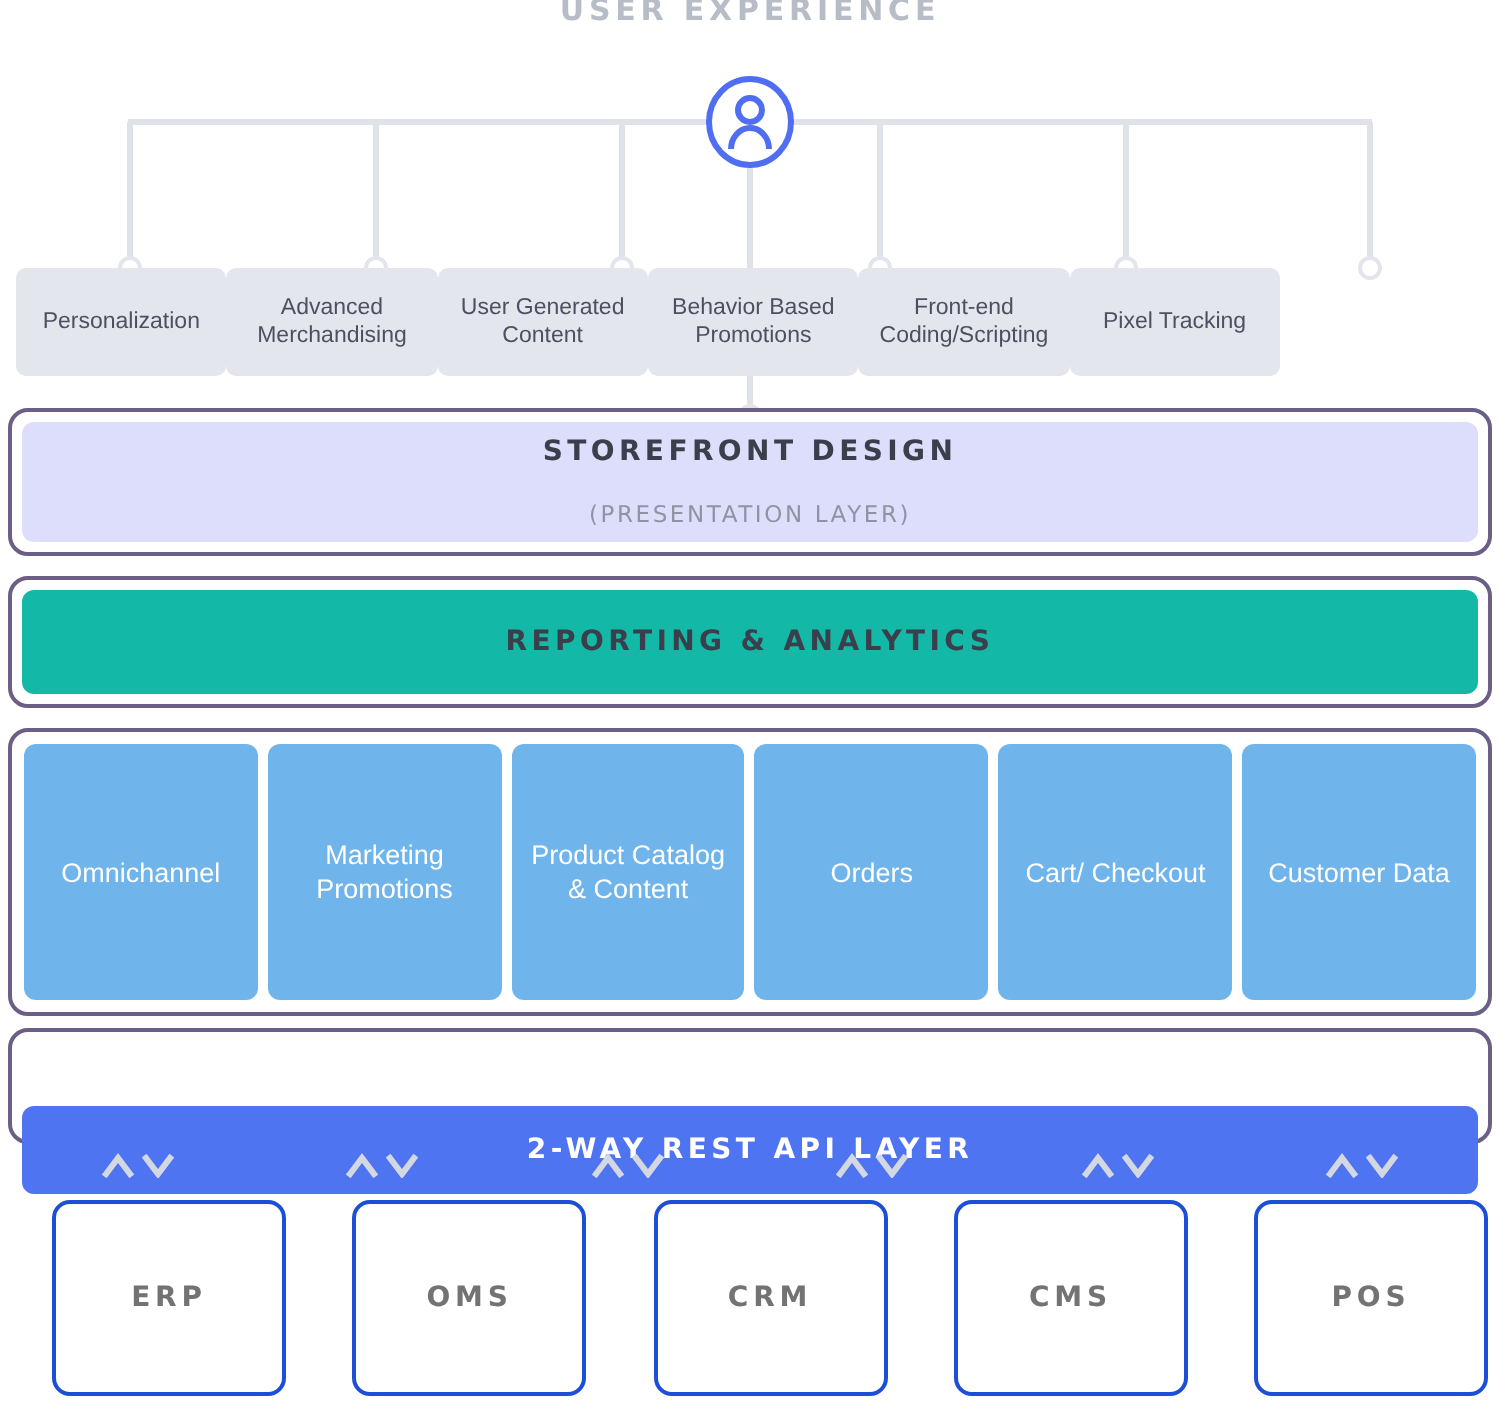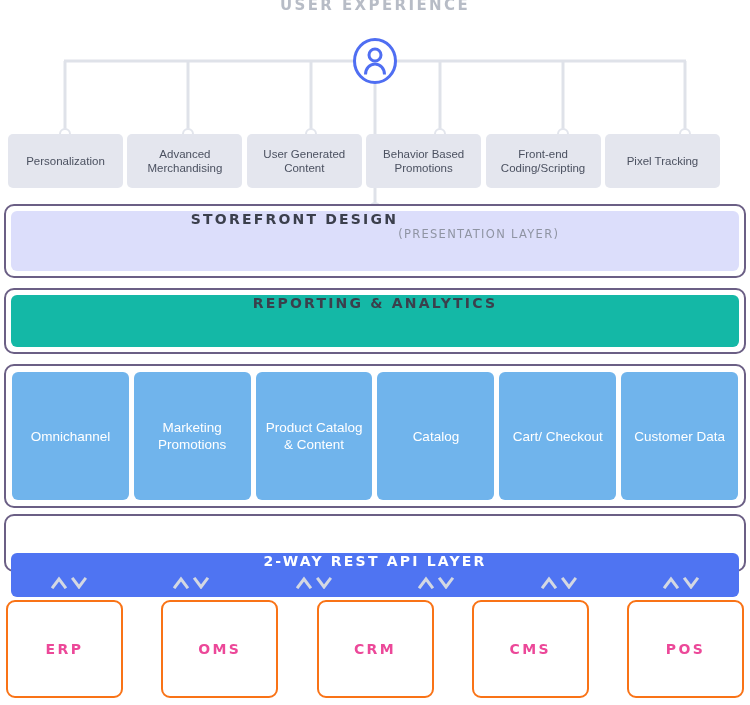--- a/index.html
+++ b/index.html
@@ -52,21 +52,21 @@
     top: 38px;
     width: 46px;
     height: 46px;
   }
 
   
   .ux-row {
     position: absolute;
     left: 8px;
     top: 134px;
-    width: 712px;
+    width: 632px;
     height: 54px;
     display: flex;
     justify-content: space-between;
   }
   .ux-box {
     width: 115px;
     height: 54px;
     background: #e4e6ee;
     border-radius: 5px;
     display: flex;
@@ -91,21 +91,22 @@
     padding: 5px;
     background: #ffffff;
   }
 
   .band-inner {
     width: 100%;
     height: 100%;
     border-radius: 6px;
     box-sizing: border-box;
     display: flex;
-    flex-direction: row;
+    flex-direction: column;
+    align-items: center;
     justify-content: center;
   }
 
   
   #storefront-shell { top: 204px; height: 74px; }
   #storefront-inner {
     background: #dcdefb;
     height: 60px;
   }
   .band-title {
@@ -198,31 +199,32 @@
     top: 600px;
     width: 738px;
     height: 98px;
     display: flex;
     justify-content: space-between;
   }
   .system-box {
     width: 117px;
     height: 98px;
     background: #ffffff;
-    border: 2px solid #f97316;
+    border: 2px solid #1d4ed8;
     border-radius: 9px;
     box-sizing: border-box;
     display: flex;
     align-items: center;
     justify-content: center;
     font-size: 14px;
     font-weight: bold;
     letter-spacing: 2.4px;
-    color: #ec4899;
-    font-family: "DejaVu Sans", sans-serif;
+    color: #737373;
+    font-family: "DejaVu Sans", sans-serif;
+    margin-left: 20px;
   }
 </style>
 </head>
 <body>
 
 <div id="diagram">
 
   <div class="ux-title">USER EXPERIENCE</div>
 
   <svg class="connectors" viewBox="0 0 750 705" width="750" height="705">
@@ -293,21 +295,21 @@
       <div class="service-card">
         <span>Omnichannel</span>
       </div>
       <div class="service-card">
         <span>Marketing Promotions</span>
       </div>
       <div class="service-card">
         <span>Product Catalog &amp; Content</span>
       </div>
       <div class="service-card">
-        <span>Catalog</span>
+        <span>Orders</span>
       </div>
       <div class="service-card">
         <span>Cart/ Checkout</span>
       </div>
       <div class="service-card">
         <span>Customer Data</span>
       </div>
     </div>
   </div>
 

